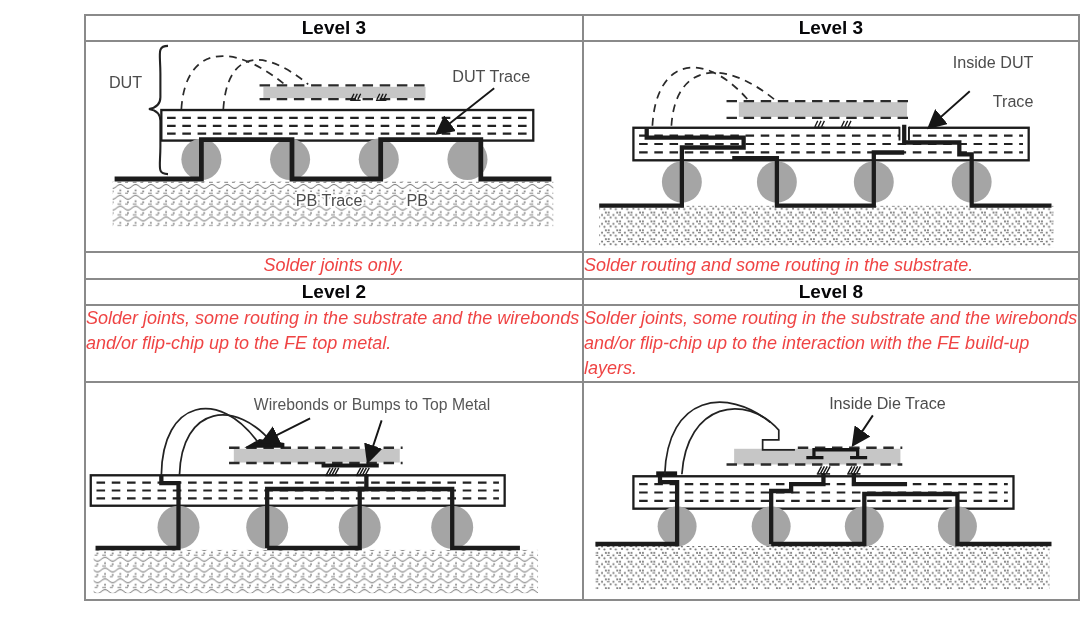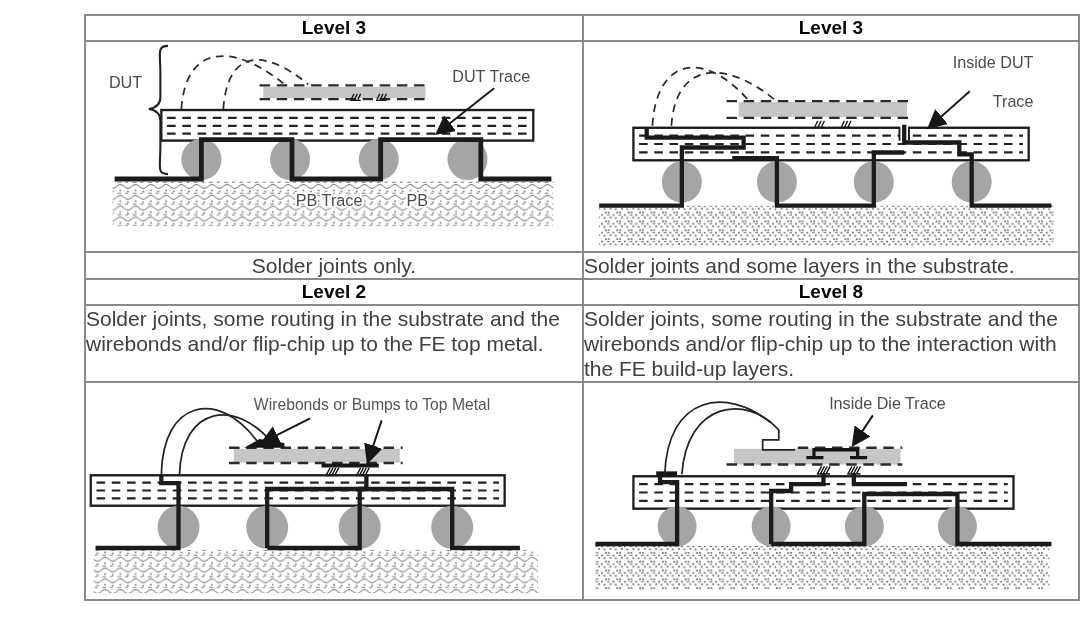--- a/index.html
+++ b/index.html
@@ -3,21 +3,21 @@
 <meta charset="utf-8">
 <style>
   html,body{margin:0;padding:0;background:#ffffff;}
   body{width:1080px;height:621px;overflow:hidden;font-family:"Liberation Sans",sans-serif;}
   .page{position:relative;width:1080px;height:621px;background:#fff;}
   table.lvl{position:absolute;left:36px;top:14px;border-collapse:collapse;table-layout:fixed;margin-left:48px;}
   table.lvl td,table.lvl th{border:2px solid #8a8a8a;padding:0;vertical-align:top;background:#fff;}
   th.hdr{font-size:19px;font-weight:bold;color:#060608;text-align:center;vertical-align:middle;line-height:24px;}
   td.diag{overflow:hidden;}
   td.diag svg{display:block;}
-  td.cap{font-size:21px;line-height:25px;color:#404040;padding:1px 6px 2px 6px;vertical-align:middle;}
+  td.cap{font-size:18px;line-height:25px;color:#ef4444;padding:1px 6px 2px 6px;vertical-align:middle;font-style:italic;}
   td.cap.center{text-align:center;}
   .svglabel{font-family:"Liberation Sans",sans-serif;font-size:17px;fill:#4c4c4c;}
   .svglabel.big{font-size:16.5px;fill:#565656;}
   .halo{stroke:#ffffff;stroke-width:4px;paint-order:stroke;}
   .dashrow{stroke:#222;stroke-width:2.2;stroke-dasharray:9 7;fill:none;}
   .diedash{stroke:#2a2a2a;stroke-width:2.4;stroke-dasharray:11 7;fill:none;}
   .wire-d{stroke:#2a2a2a;stroke-width:1.8;stroke-dasharray:8 6;fill:none;}
   .wire-s{stroke:#222;stroke-width:1.8;fill:none;}
   .trace{stroke:#1b1b1b;stroke-width:5;fill:none;}
   .trace2{stroke:#1b1b1b;stroke-width:4.5;fill:none;}
@@ -129,21 +129,21 @@
           <path class="wire-d" d="M92,85 C96,22 146,16 200,58"></path>
 
           <text class="svglabel" x="473" y="26" text-anchor="end">Inside DUT</text>
           <text class="svglabel" x="473" y="66" text-anchor="end">Trace</text>
           <line class="arrow" x1="406" y1="50" x2="364" y2="86" marker-end="url(#arrHead)"></line>
         </svg>
       </td>
     </tr>
     <tr style="height:25px">
       <td class="cap center">Solder joints only.</td>
-      <td class="cap">Solder joints and some layers in the substrate.</td>
+      <td class="cap">Solder routing and some routing in the substrate.</td>
     </tr>
     <tr style="height:26px">
       <th class="hdr">Level 2</th>
       <th class="hdr">Level 8</th>
     </tr>
     <tr style="height:76px">
       <td class="cap">Solder joints, some routing in the substrate and the wirebonds and/or flip-chip up to the FE top metal.</td>
       <td class="cap">Solder joints, some routing in the substrate and the wirebonds and/or flip-chip up to the interaction with the FE build-up layers.</td>
     </tr>
     <tr style="height:218px">

